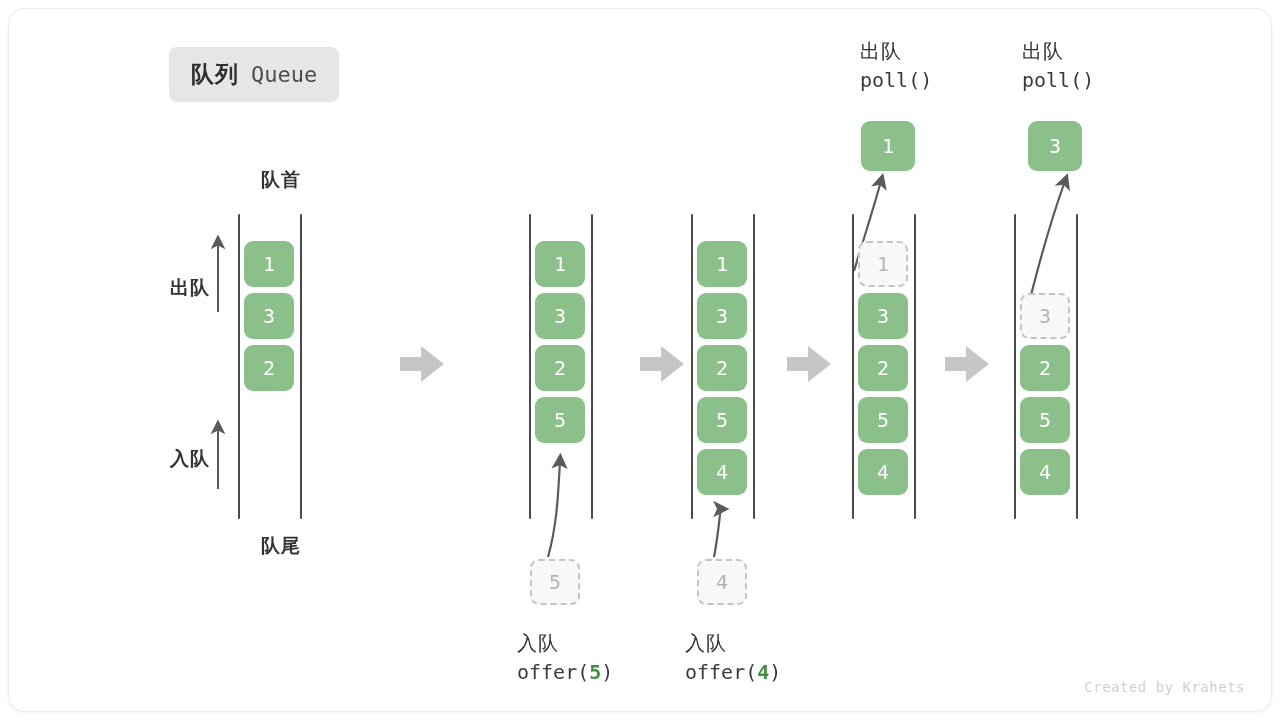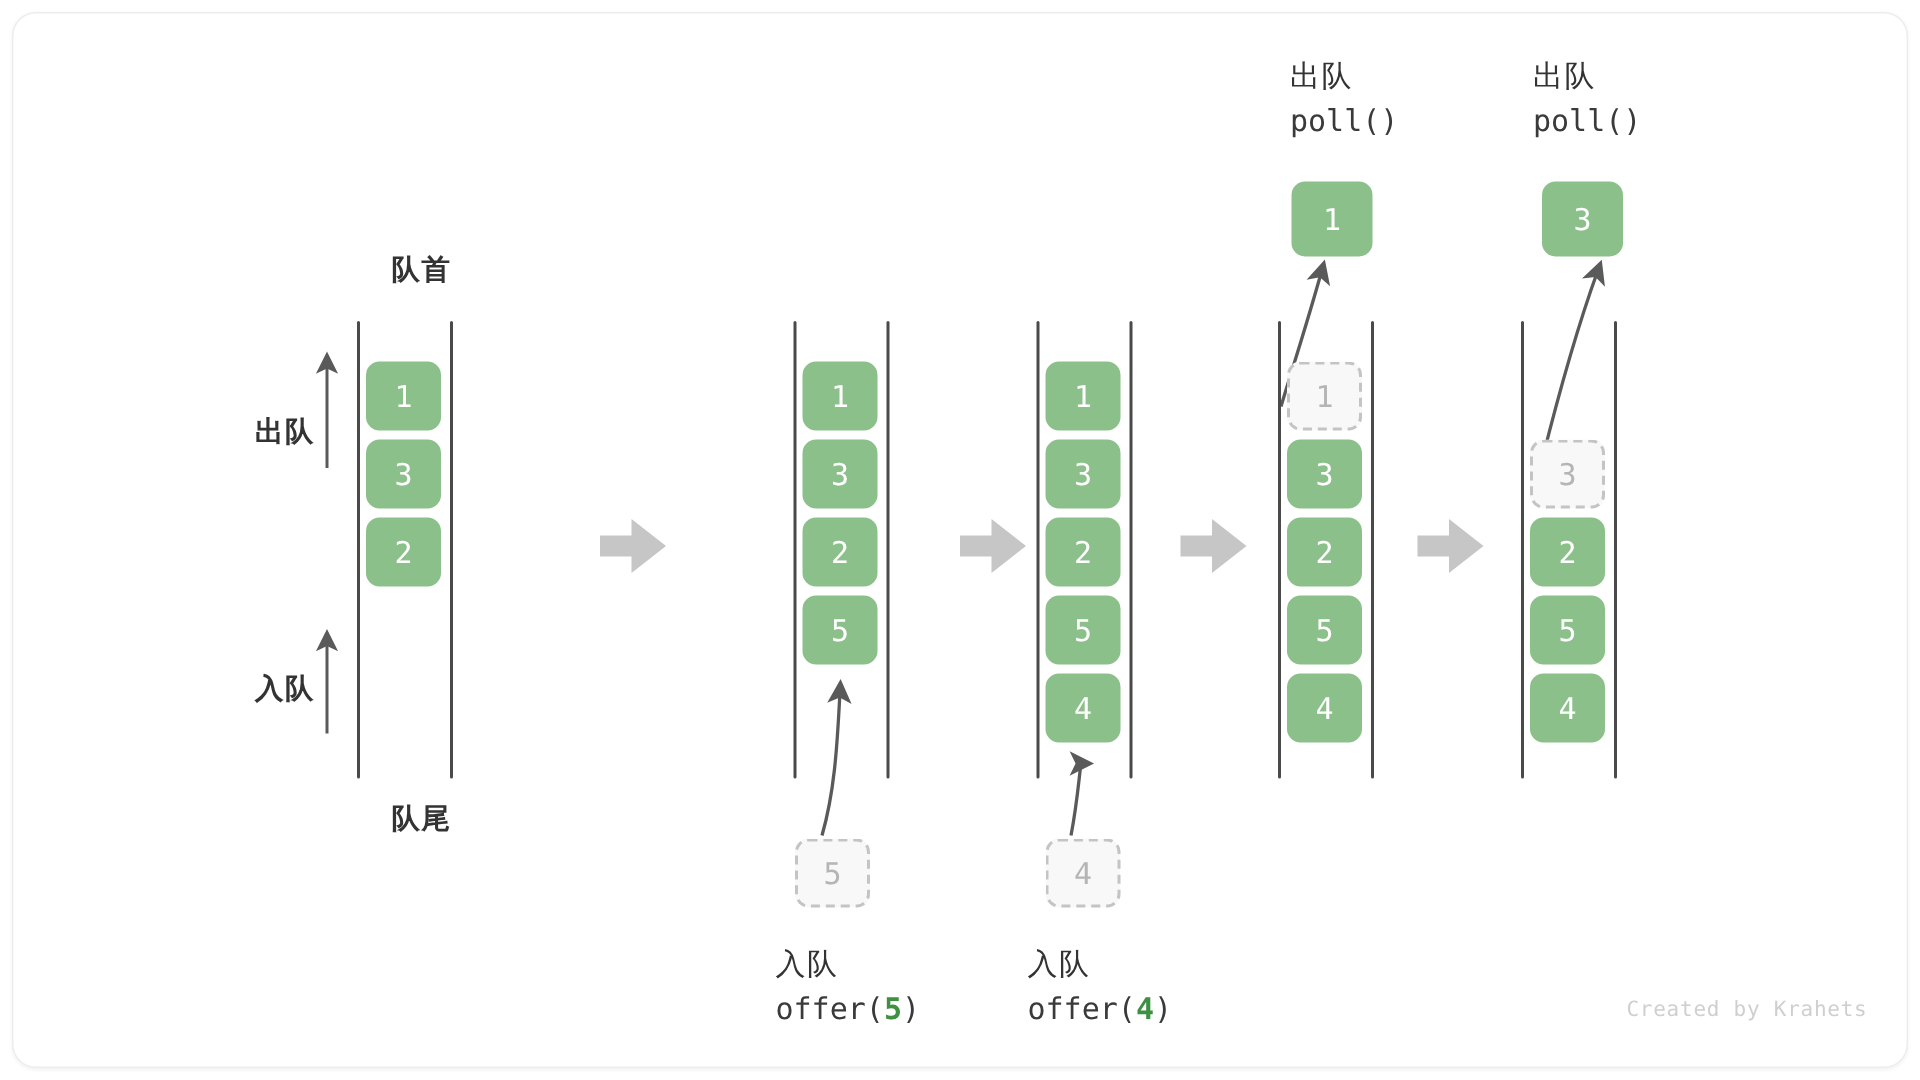--- a/index.html
+++ b/index.html
@@ -52,31 +52,35 @@
   }
   .box.ghost{
     background:#f8f8f8;border:2px dashed #c4c4c4;color:#b5b5b5;
   }
 
   
   .ovl{position:absolute;left:0;top:0;width:1264px;height:704px;pointer-events:none;}
 
   
   .footer{
-    position:absolute;right:28px;bottom:32px;
+    position:absolute;right:28px;bottom:18px;
     font-family:"DejaVu Sans Mono","Liberation Mono",monospace;
     font-size:14px;color:#cfcfcf;letter-spacing:.5px;white-space:nowrap;
   }
 </style>
 </head>
 <body>
 
 <div class="card">
   <div class="stage">
 
+    <div class="title-badge">
+      <span class="title-cn">队列</span>
+      <span class="title-en">Queue</span>
+    </div>
 
     <div class="lbl-cn" style="left:236px;top:158px;">队首</div>
     <div class="lbl-cn" style="left:236px;top:524px;">队尾</div>
     <div class="lbl-cn" style="left:145px;top:266px;">出队</div>
     <div class="lbl-cn" style="left:145px;top:437px;">入队</div>
 
     <svg class="ovl" viewBox="0 0 1264 704">
       <defs>
         <marker id="ah" markerWidth="9" markerHeight="9" refX="4.2" refY="4.5" orient="auto">
           <path d="M0.6,0.8 L8,4.5 L0.6,8.2 L2.4,4.5 Z" fill="#5a5a5a"></path>

